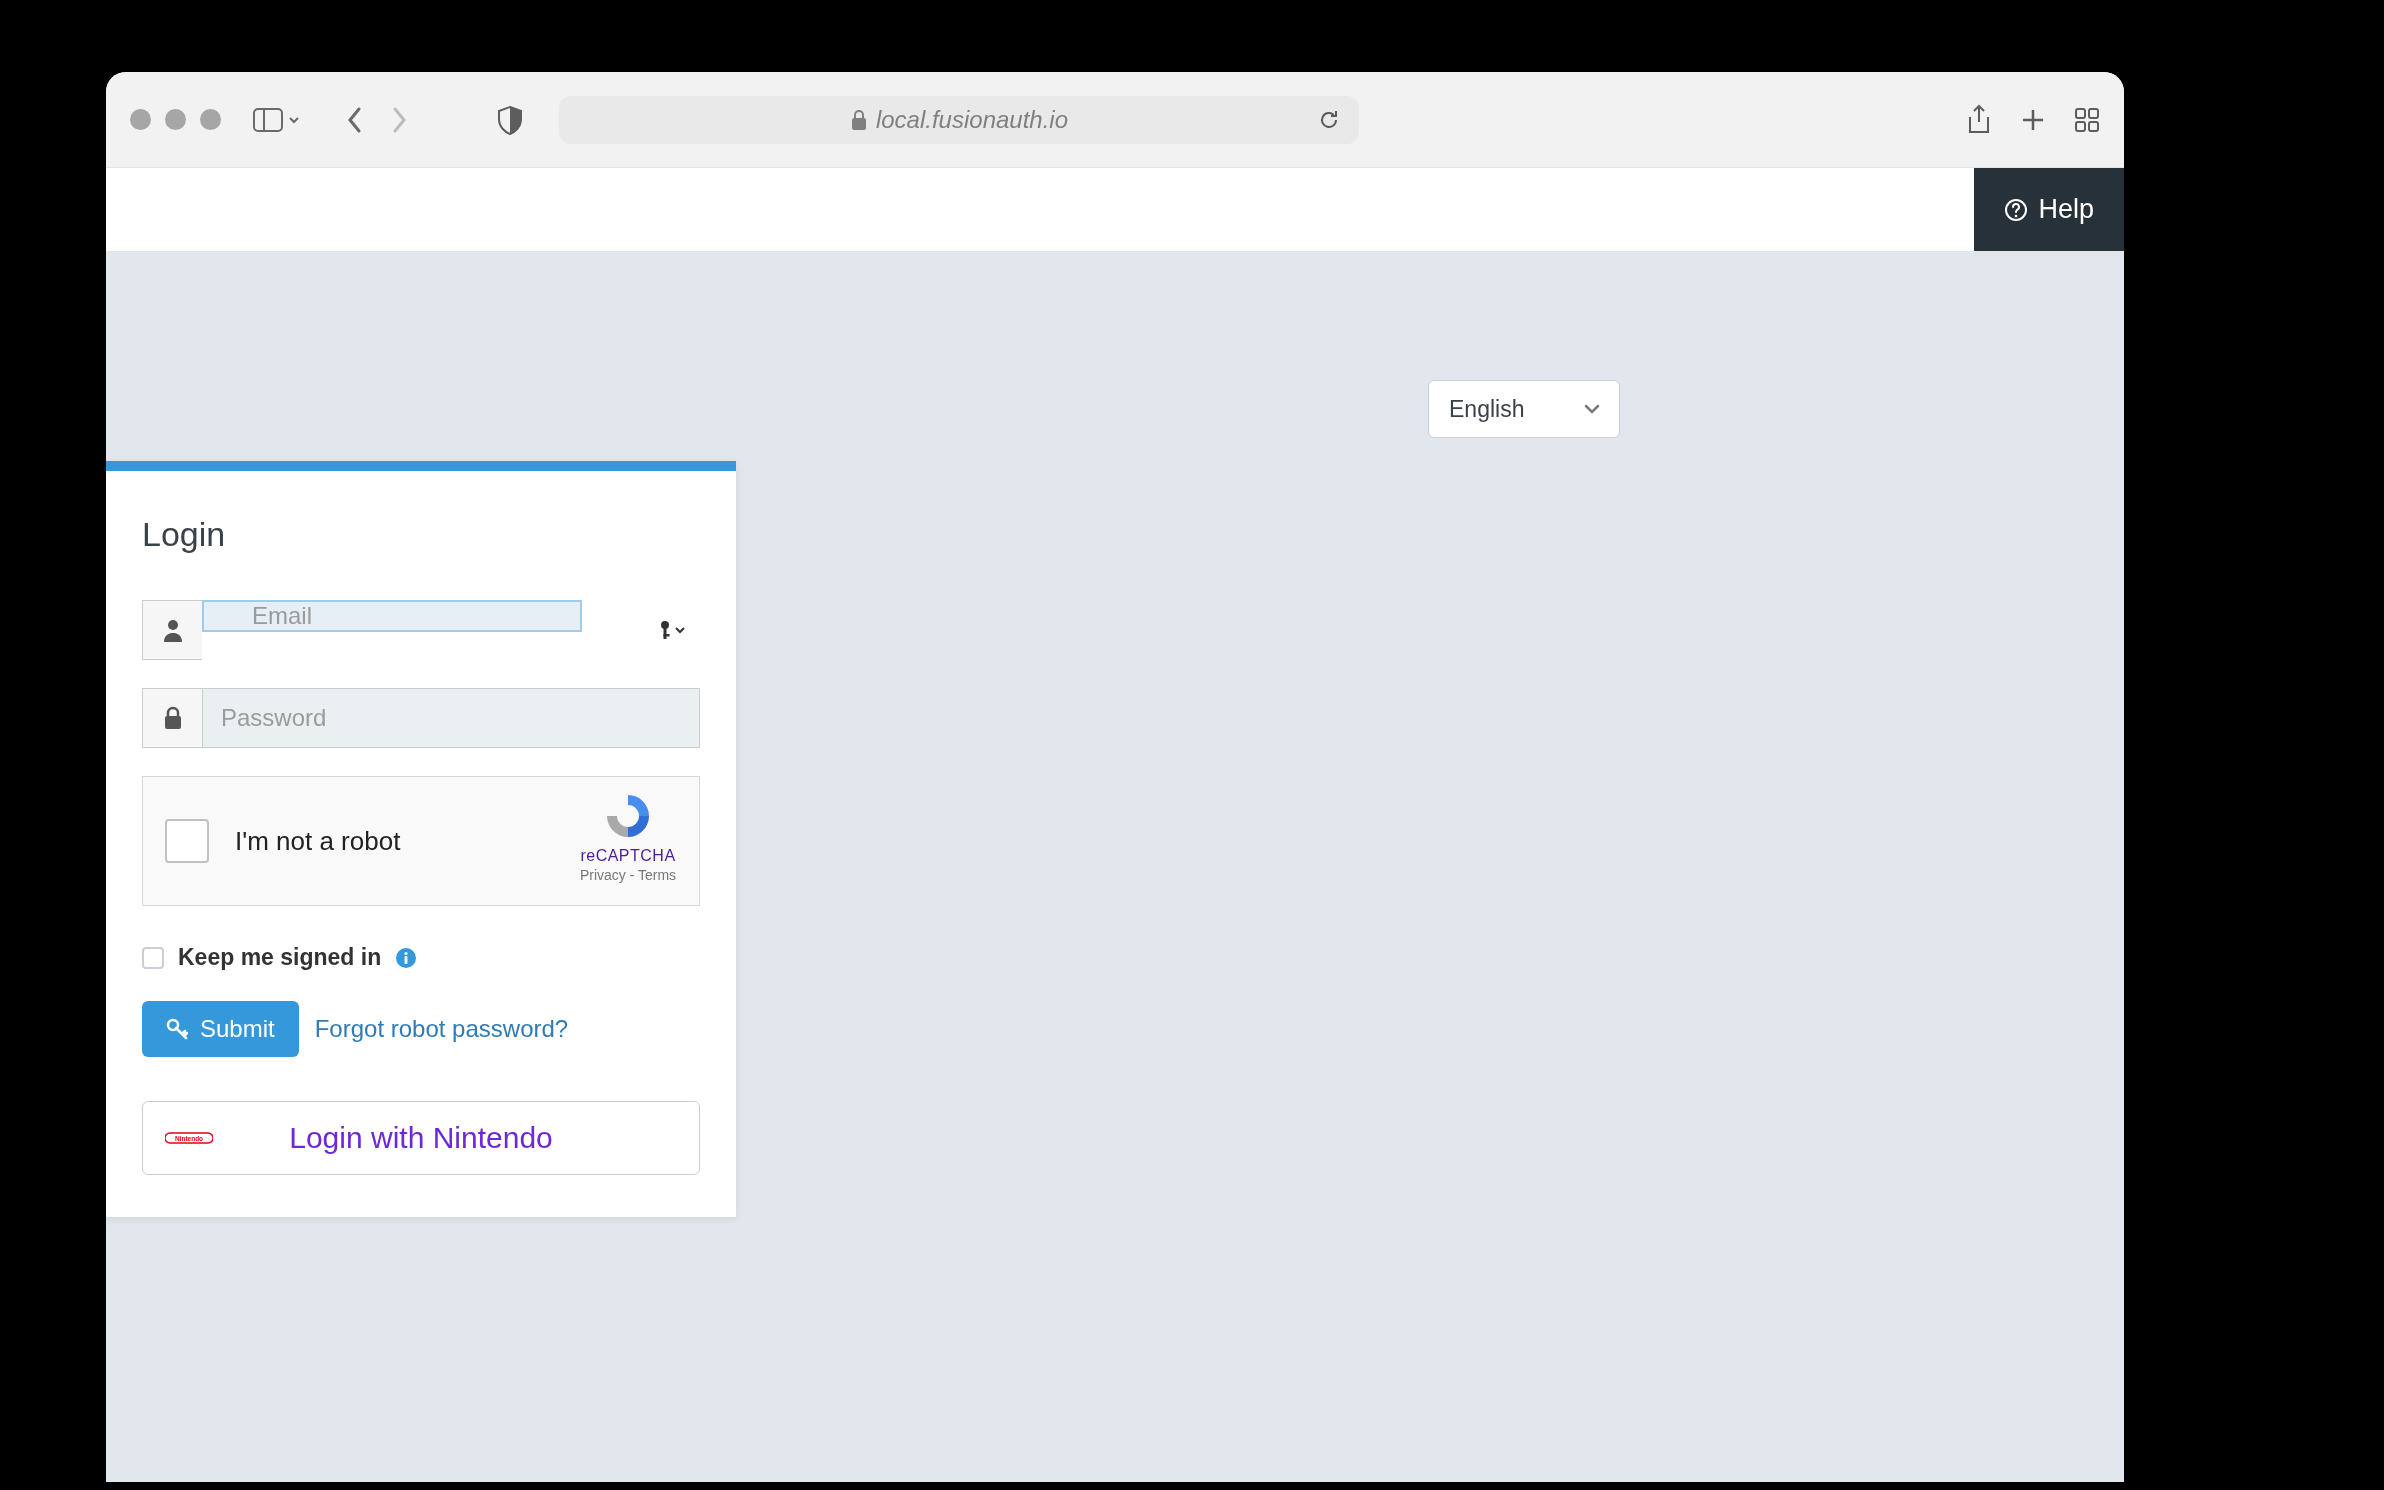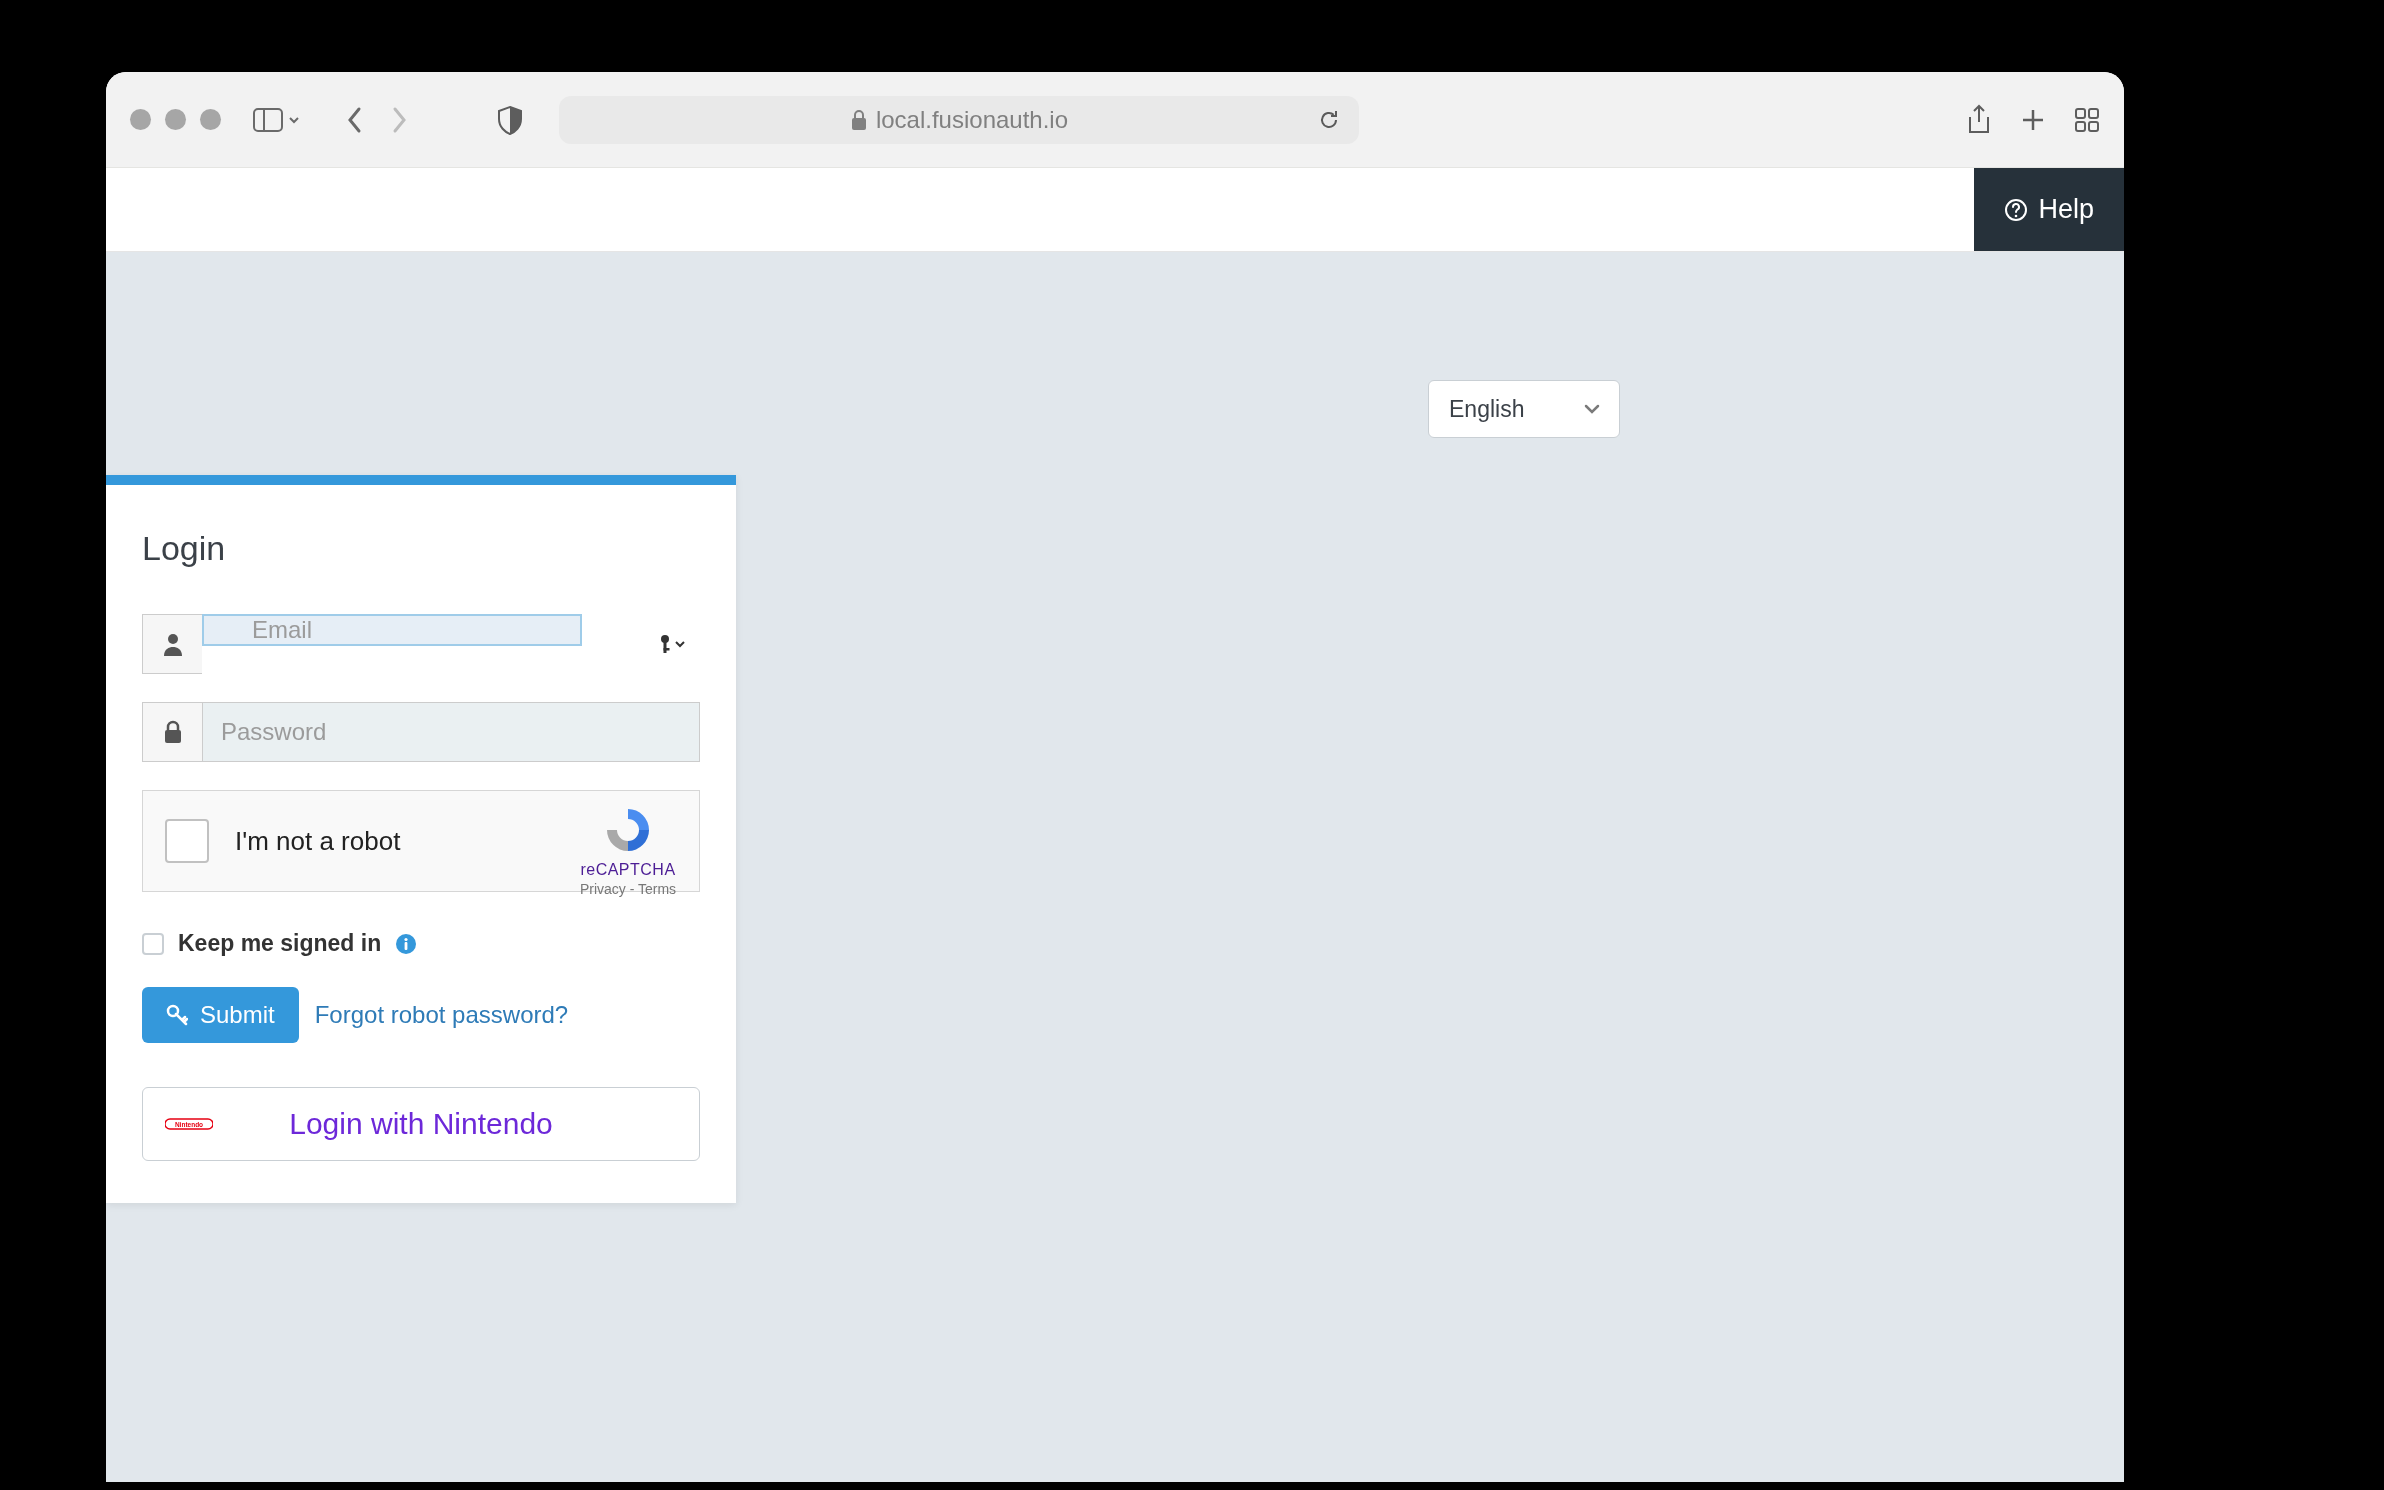--- a/index.html
+++ b/index.html
@@ -1,18 +1,18 @@
 <!DOCTYPE html>
 <html><head>
   <meta charset="utf-8">
   <style>
     * { margin: 0; padding: 0; box-sizing: border-box; }
     body { background: #000; width: 2384px; height: 1490px; font-family: -apple-system, BlinkMacSystemFont, 'Segoe UI', Helvetica, Arial, sans-serif; }
     .window { position: absolute; left: 106px; top: 72px; width: 2018px; height: 1410px; background: #fff; border-radius: 20px 20px 0 0; overflow: hidden; }
-    .titlebar { height: 96px; background: #f2f2f2; border-bottom: 1px solid #e5e5e2; display: flex; align-items: center; padding: 0 24px; gap: 8px; }
+    .titlebar { height: 96px; background: #f2f2f2; border-bottom: 1px solid #e5e5e2; display: flex; align-items: center; padding: 0 24px; gap: 8px; font-style: italic; }
     .traffic-lights { display:flex; gap:14px; margin-right:24px; }
     .tl { width:21px; height:21px; border-radius:50%; background:#a6a6a6; }
     .sidebar-btn { display:flex; align-items:center; gap:4px; margin-right:16px; }
     .nav-arrows { display:flex; gap:24px; margin-left:20px; margin-right:80px; }
     .shield { margin-right:28px; }
     .addressbar { flex:0 0 800px; height:48px; background:#e9e9e9; border-radius:12px; display:flex; align-items:center; justify-content:center; position:relative; color:#808080; font-size:24px; }
     .addressbar .lock { margin-right:8px; color:#808080; }
     .addressbar .reload { position:absolute; right:18px; color:#5a5a5a; }
     .tb-right { margin-left:auto; display:flex; gap:28px; align-items:center; }
 
@@ -24,21 +24,21 @@
     .panel { width:630px; background:#fff; border-top:10px solid #3498db; box-shadow:0 2px 8px rgba(0,0,0,0.08); padding:44px 36px 42px; }
     .panel-title { font-size:34px; color:#3b4148; font-weight:500; margin-bottom:46px; }
 
     .input-group { display:flex; margin-bottom:28px; height:60px; }
     .input-addon { width:60px; background:#f6f6f6; border:1px solid #ccc; border-right:none; display:flex; align-items:center; justify-content:center; color:#555; }
     .input { flex:1; border:1px solid #ccc; background:#eaf0f2; padding:0 18px; font-size:24px; color:#333; }
     .input::placeholder { color:#9b9b9b; }
     .input.focused { border:2px solid #9fcce9; background:#e6eef6; position:relative;padding-left:48px; }
     .key-dropdown { position:absolute; right:14px; top:50%; transform:translateY(-50%); color:#333; font-size:20px; display:flex; align-items:center; gap:2px; }
 
-    .captcha { height:102px; background:#f9f9f9; border:1px solid #d6d6d6; display:flex; align-items:center; padding:0 22px; gap:26px; margin-bottom:38px; position:relative; }
+    .captcha { height:130px; background:#f9f9f9; border:1px solid #d6d6d6; display:flex; align-items:center; padding:0 22px; gap:26px; margin-bottom:38px; position:relative; }
     .captcha-check { width:44px; height:44px; border:2px solid #c1c1c1; background:#fff; border-radius:4px; }
     .captcha-label { font-size:26px; color:#222; }
     .captcha-logo { position:absolute; right:18px; top:14px; bottom:14px; width:106px; text-align:center; }
     .captcha-logo .logoshape { margin:0 auto 6px; width:58px; height:50px; position:relative; }
     .captcha-logo .r-label { font-size:16px; color:#4c1d95; letter-spacing:0.5px; }
     .captcha-logo .r-links { font-size:14px; color:#777; margin-top:2px; }
 
     .keep-row { display:flex; align-items:center; gap:14px; margin-bottom:30px; }
     .keep-check { width:22px; height:22px; border:2px solid #c9cfd4; border-radius:4px; }
     .keep-label { font-size:23px; font-weight:600; color:#333; }

